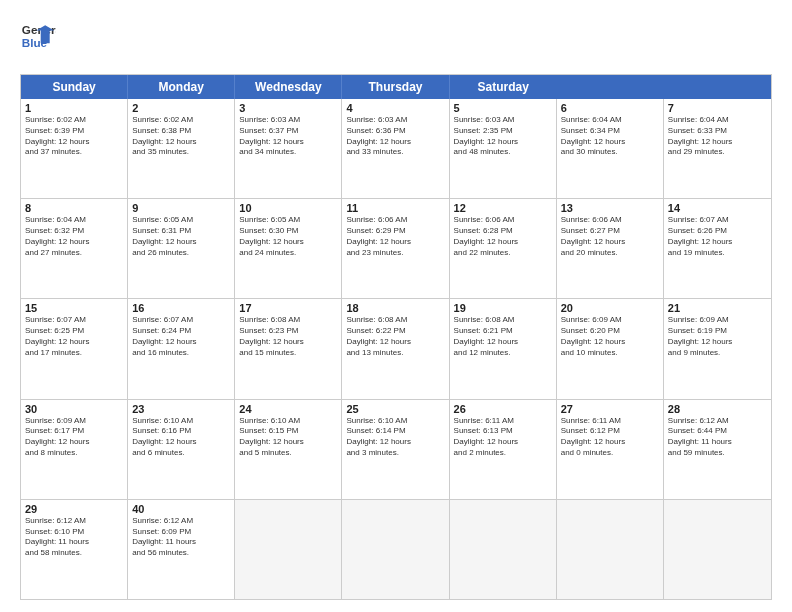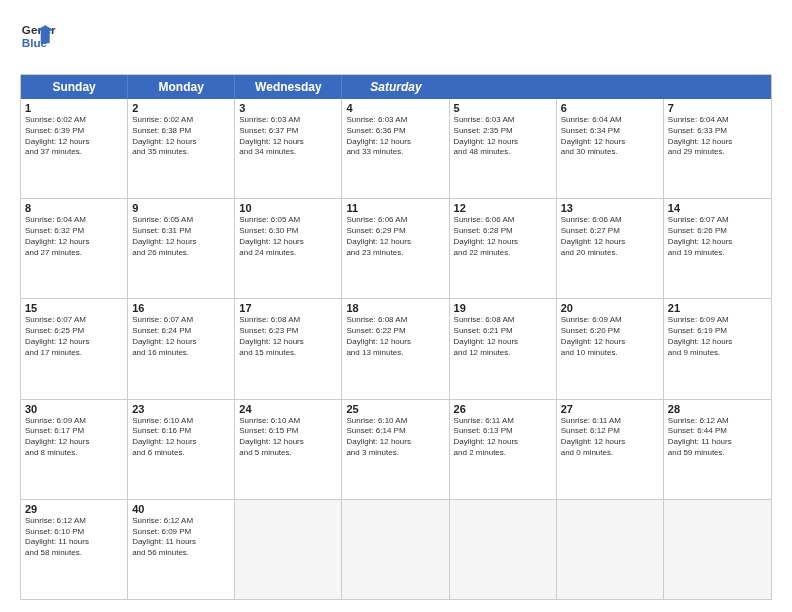--- a/index.html
+++ b/index.html
@@ -58,21 +58,21 @@
       background: #3a6abf;
     }
     .cal-header-cell {
       color: #fff;
       font-size: 12px;
       font-weight: bold;
       text-align: center;
       padding: 5px 3px;
       border-right: 1px solid #5580cc;
     }
-    .cal-header-cell:last-child { border-right: none; font-style: italic; }
+    .cal-header-cell:last-child { border-right: none; }
     .cal-body {
       flex: 1;
       display: flex;
       flex-direction: column;
     }
     .cal-row {
       display: grid;
       grid-template-columns: repeat(7, 1fr);
       flex: 1;
       border-top: 1px solid #ccc;
@@ -118,20 +118,21 @@
       <div class="month-title"></div>
       <div class="location-title"></div>
     </div>
   </div>
 
   <div class="calendar">
     <div class="cal-header">
     <div class="cal-header-cell">Sunday</div>
         <div class="cal-header-cell">Monday</div>
         <div class="cal-header-cell">Wednesday</div>
+        <div class="cal-header-cell">Thursday</div>
         <div class="cal-header-cell">Saturday</div>
       </div>
     <div class="cal-body">
     <div class="cal-row">
           <div class="cal-cell">
             <span class="day-num">1</span>
             <span class="cell-line">Sunrise: 6:02 AM</span>
             <span class="cell-line">Sunset: 6:39 PM</span>
             <span class="cell-line">Daylight: 12 hours</span>
             <span class="cell-line">and 37 minutes.</span>

